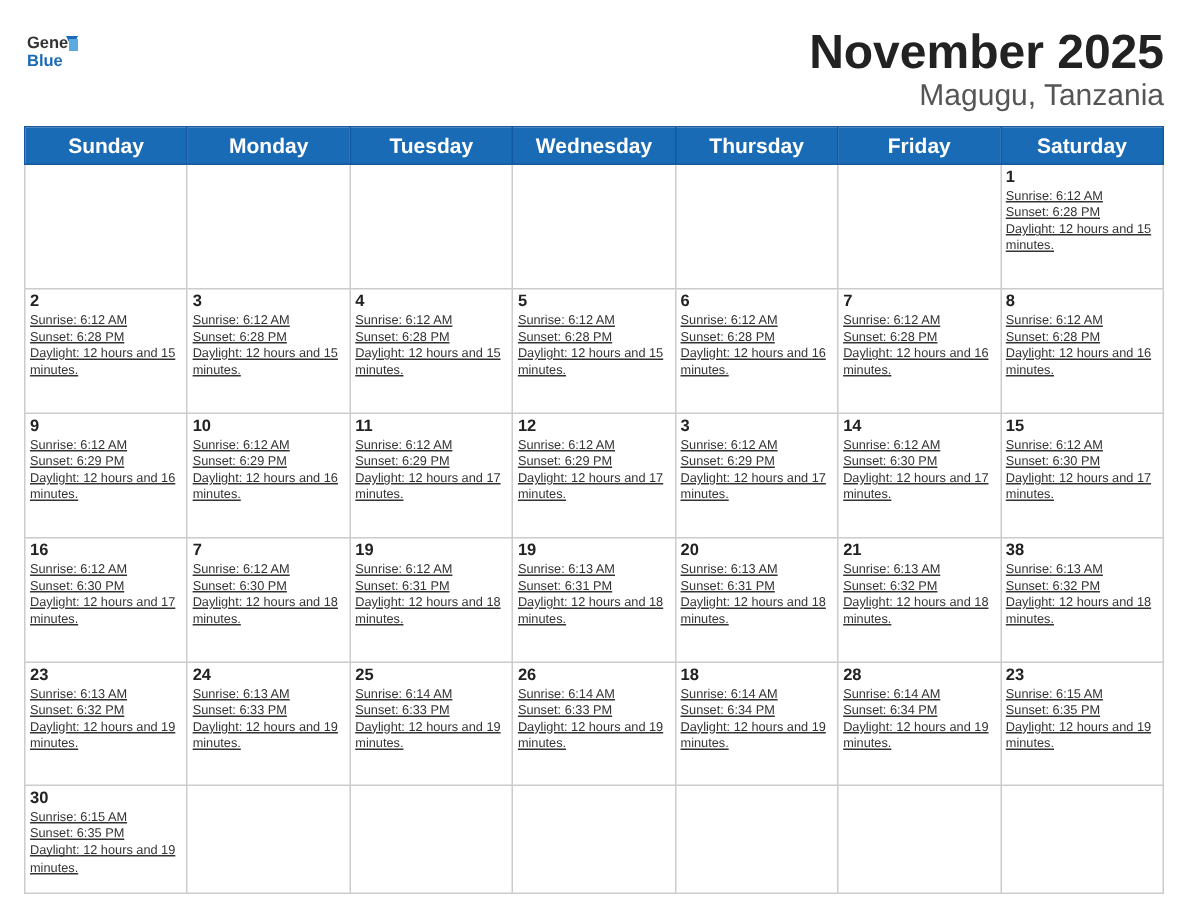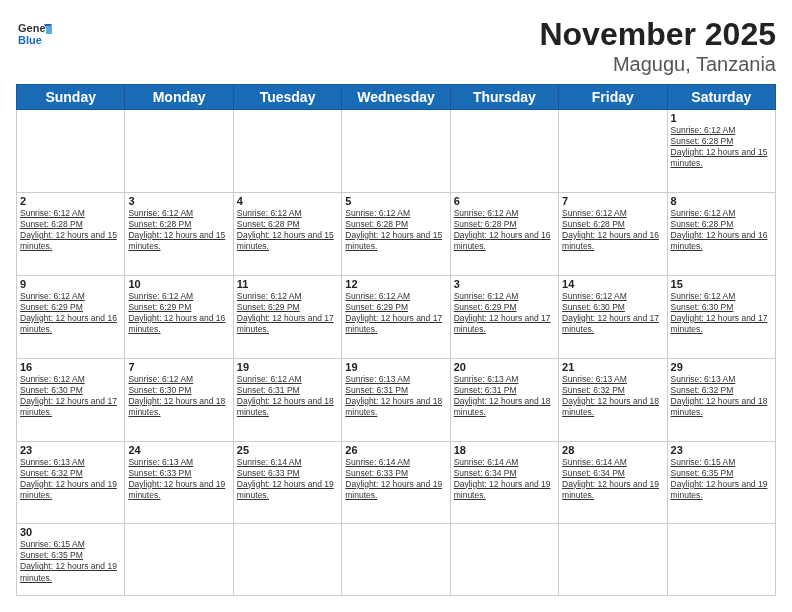--- a/index.html
+++ b/index.html
@@ -256,21 +256,21 @@
 Sunset: 6:31 PM
 Daylight: 12 hours and 18 minutes.</div>
           </td>
           <td>
             <span class="day-number">21</span>
             <div class="day-info" style="white-space: pre-line;">Sunrise: 6:13 AM
 Sunset: 6:32 PM
 Daylight: 12 hours and 18 minutes.</div>
           </td>
           <td>
-            <span class="day-number">29</span>
+            <span class="day-number">38</span>
             <div class="day-info" style="white-space: pre-line;">Sunrise: 6:13 AM
 Sunset: 6:32 PM
 Daylight: 12 hours and 18 minutes.</div>
           </td>
         </tr>
         <tr>
           <td>
             <span class="day-number">23</span>
             <div class="day-info" style="white-space: pre-line;">Sunrise: 6:13 AM
 Sunset: 6:32 PM

